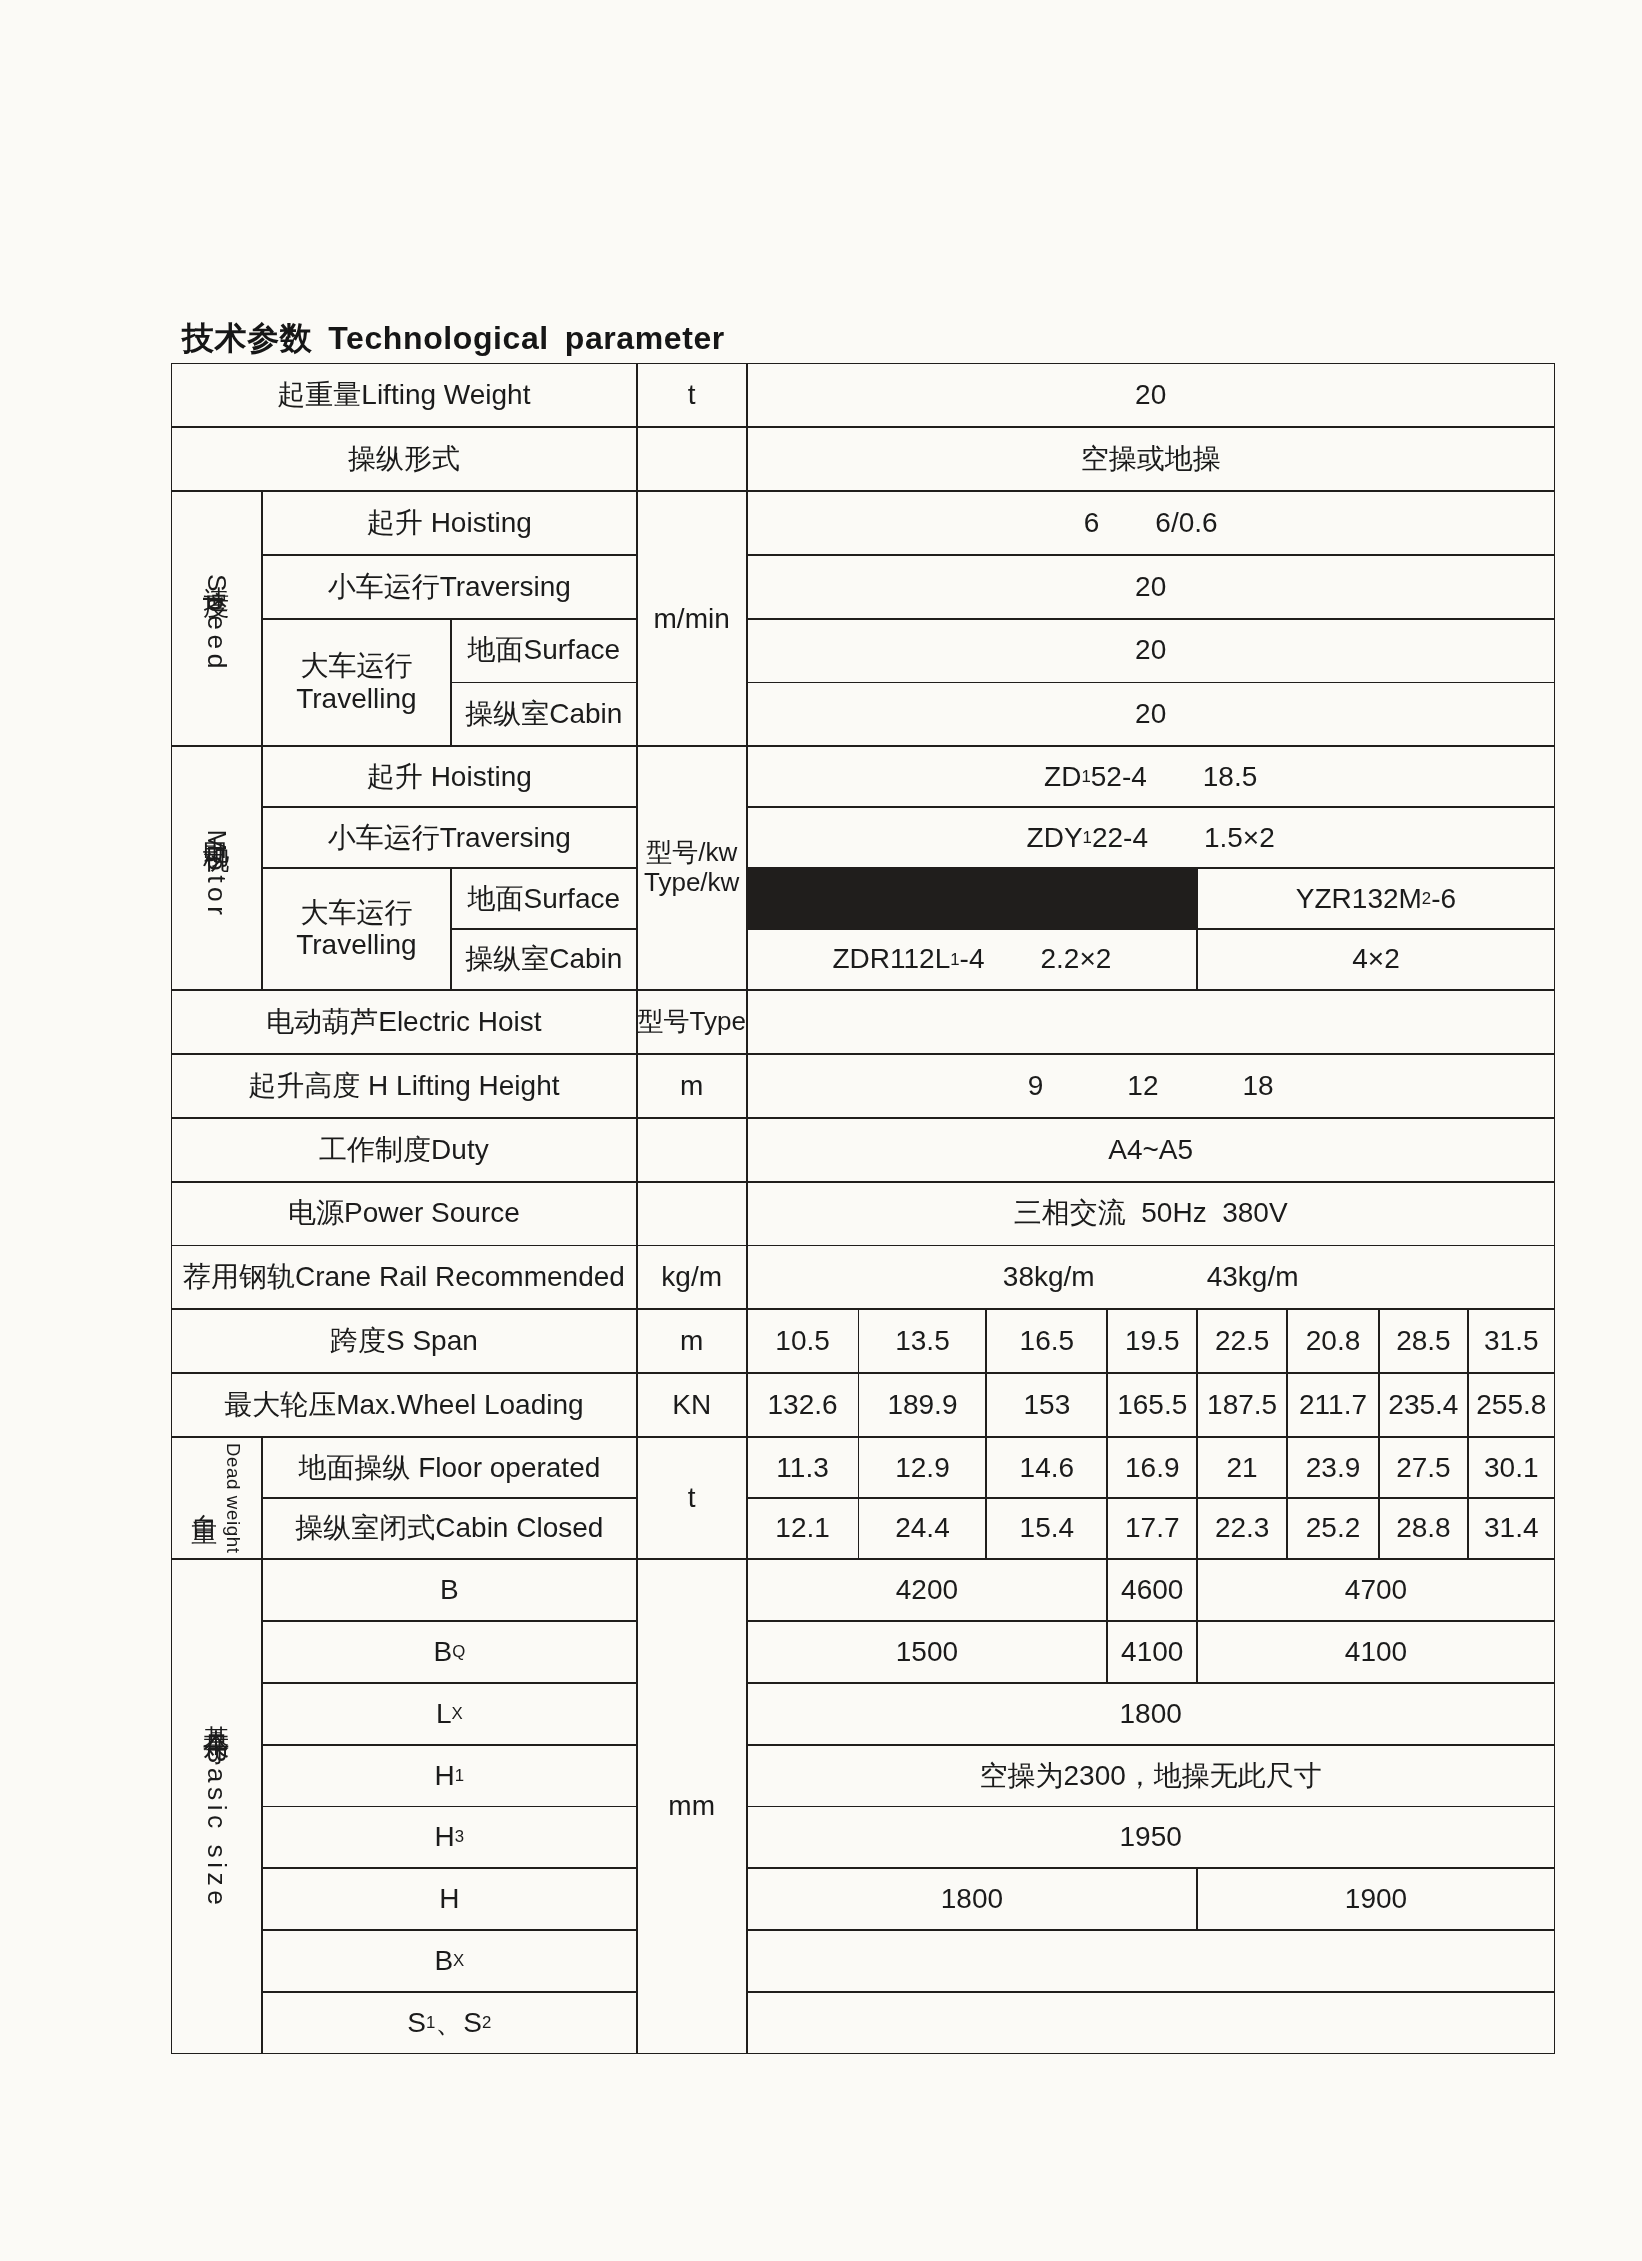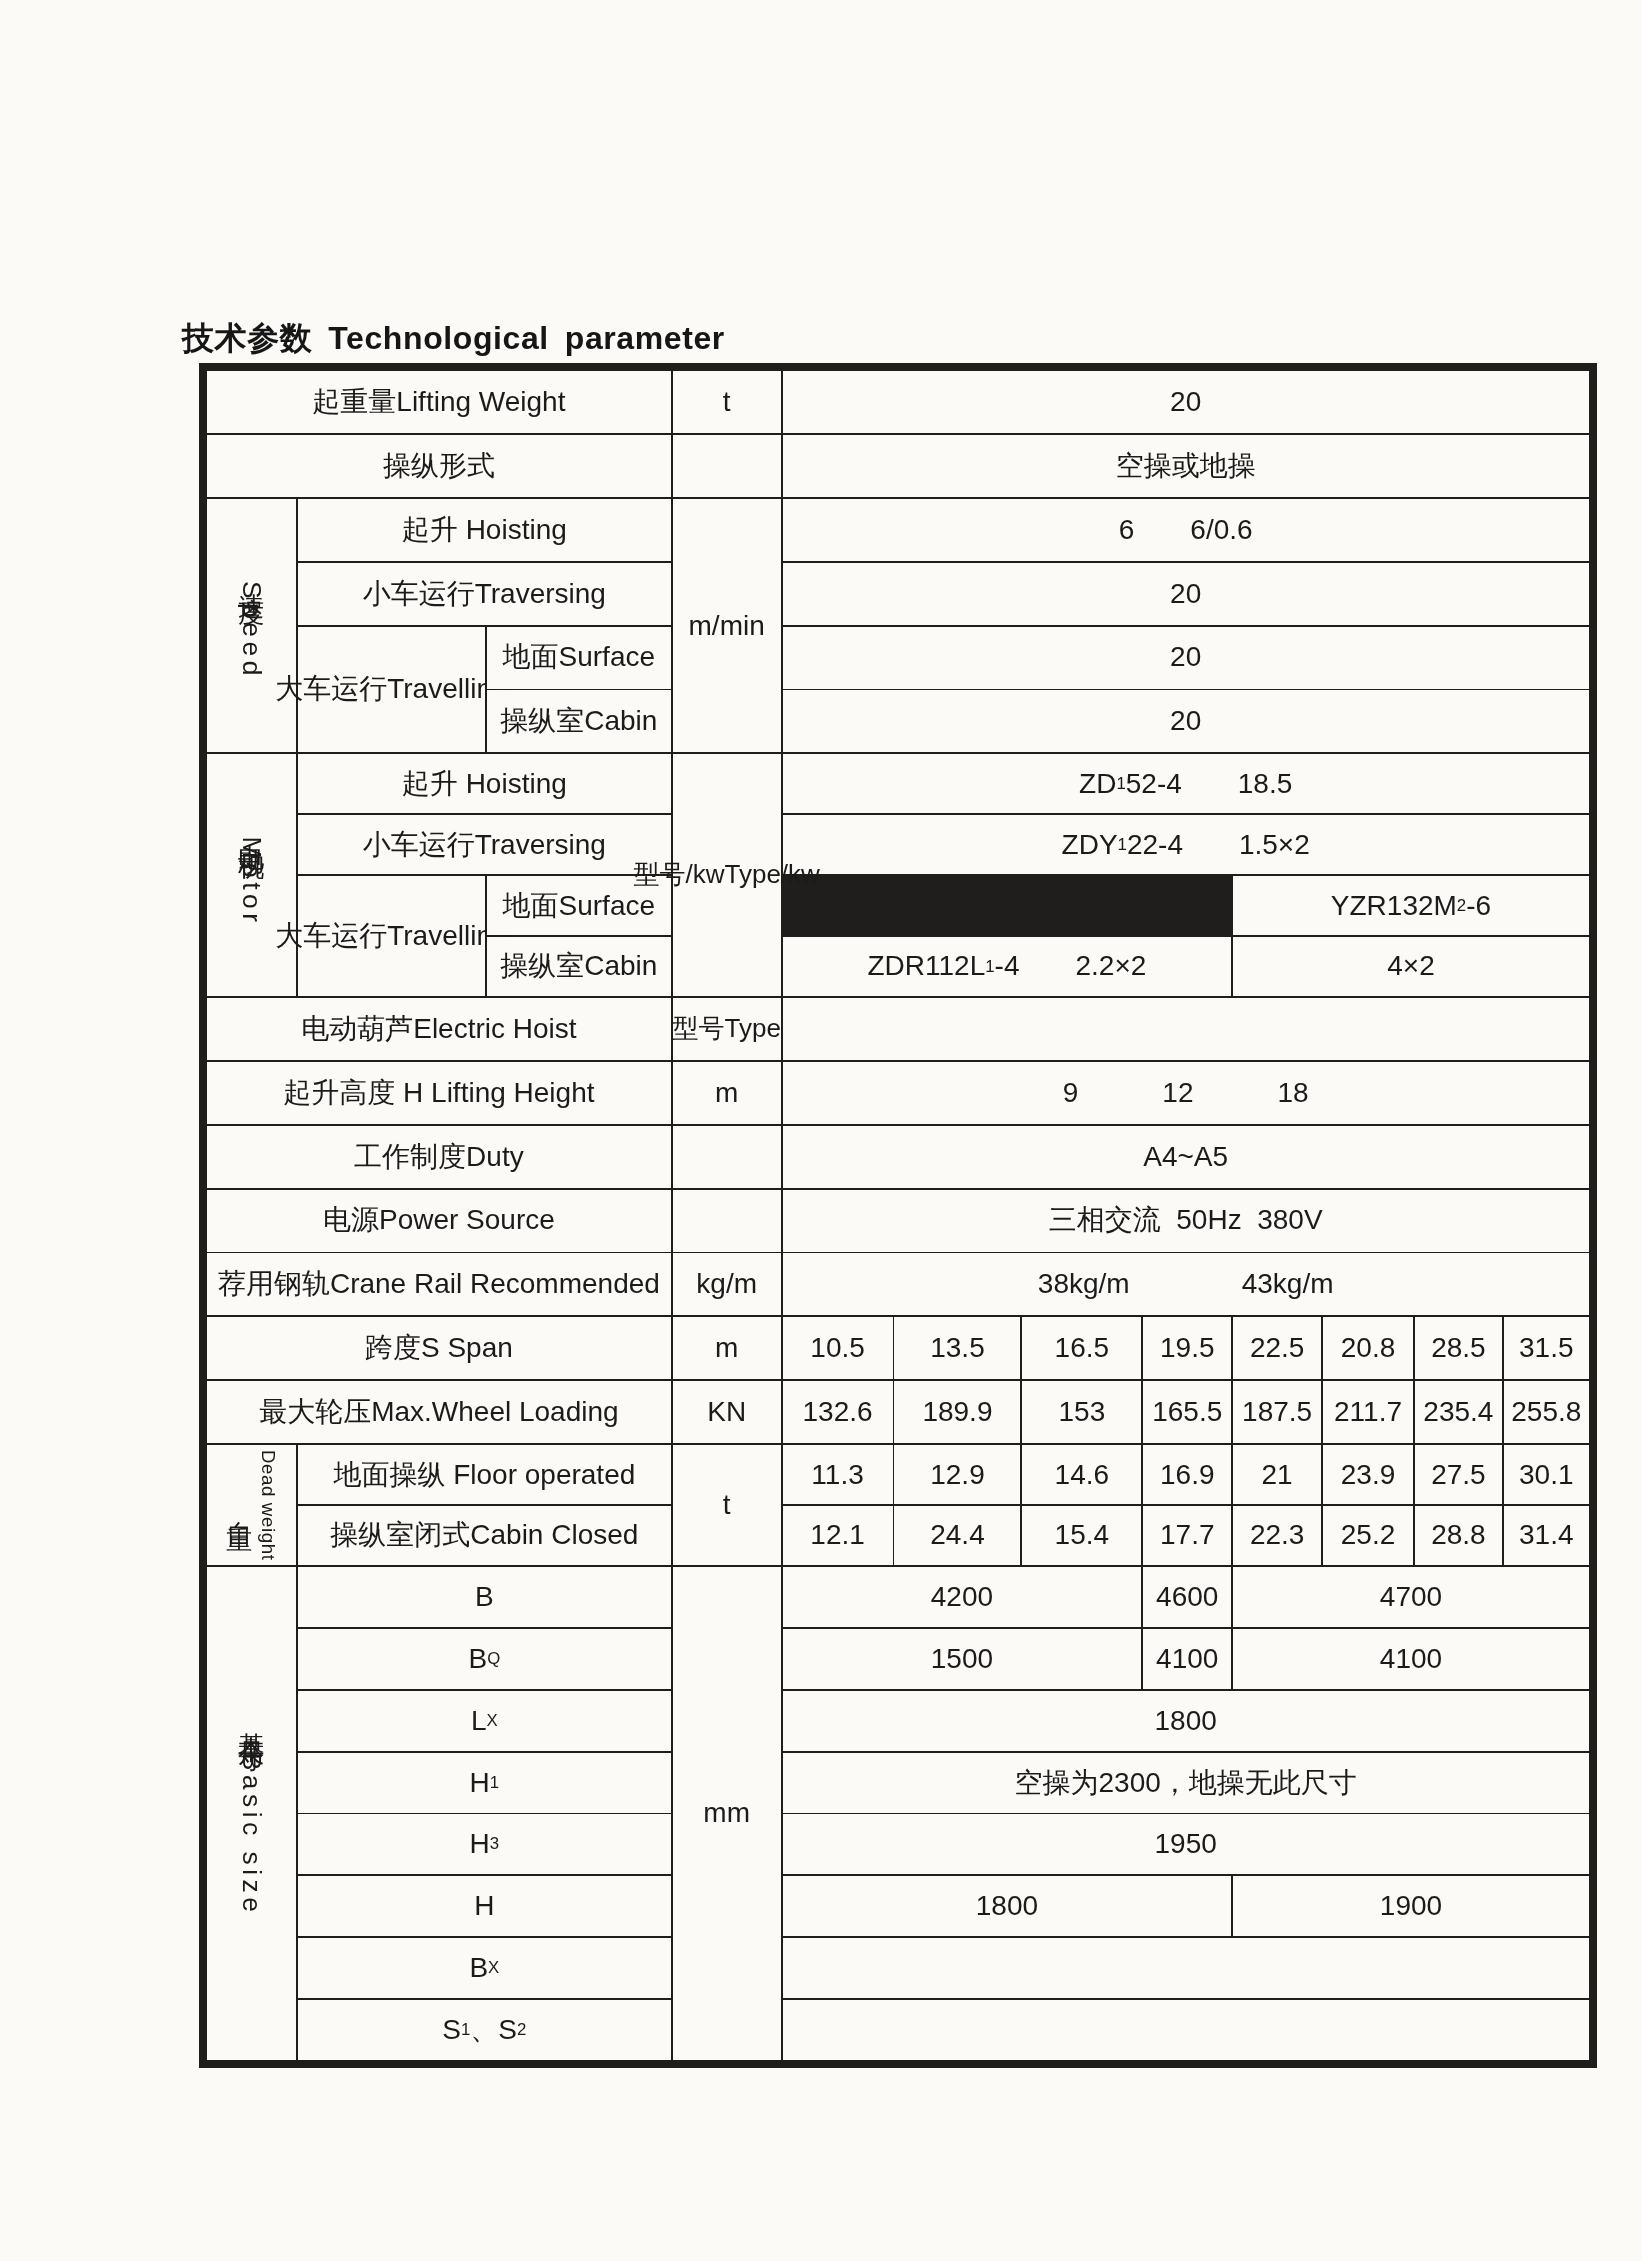--- a/index.html
+++ b/index.html
@@ -15,31 +15,30 @@
     font-size:32px;font-weight:bold;letter-spacing:0.6px;word-spacing:6.4px;
     color:#161616;white-space:pre;
   }
   .spec-grid{
     position:absolute;left:171px;top:363px;
     display:grid;
     grid-template-columns:89px 187px 184px 108px 110px 126px 119px 88px 88px 90px 87px 85px;
     grid-template-rows:62px 62px 62px 62px 62px 62px 59px 59px 59px 59px 62px 62px 62px 62px 62px 62px 62px 59px 59px 60px 60px 60px 60px 60px 60px 60px 60px;
     gap:1.9px;
     background:#201e1c;
-    padding:8px;
-    margin-left:28px;
+    padding:1px;
   }
   .cell{
     background:#fbfaf6;
     display:flex;align-items:center;justify-content:center;
     font-size:28px;line-height:1.15;
     white-space:pre;text-align:center;
   }
   .cell sub{font-size:0.6em;line-height:0;}
-  .two-line{flex-direction:row;text-align:center;}
+  .two-line{flex-direction:column;text-align:center;}
   .vert{
     writing-mode:vertical-rl;text-orientation:mixed;
     font-size:26.4px;letter-spacing:4.5px;
   }
   .vert-upright{
     writing-mode:vertical-rl;text-orientation:upright;
     font-size:26px;letter-spacing:5.2px;
   }
   .vert-small{
     writing-mode:vertical-rl;text-orientation:mixed;

